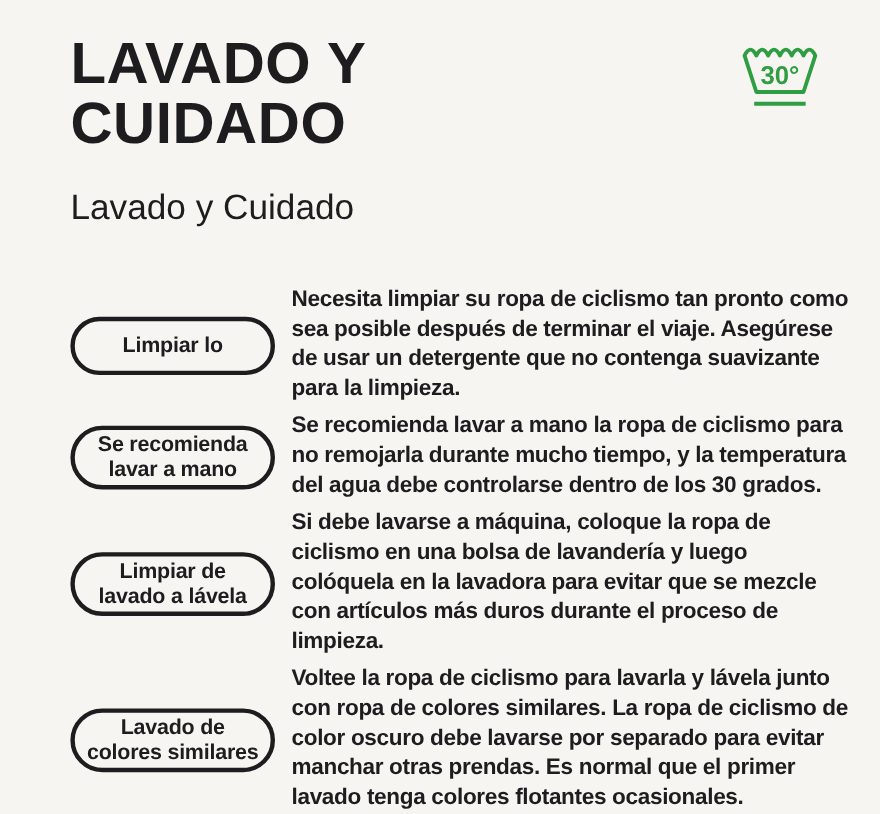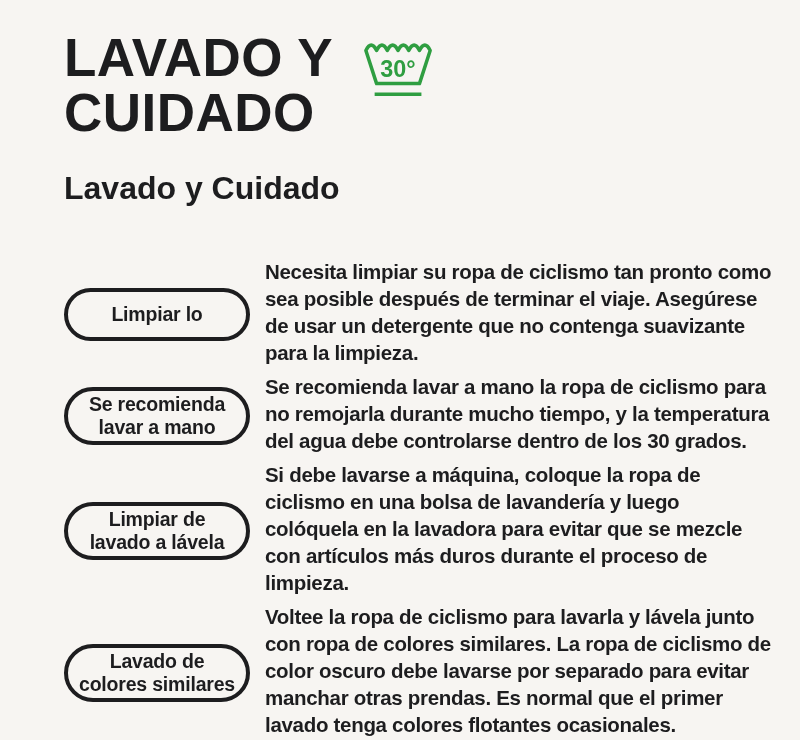--- a/index.html
+++ b/index.html
@@ -16,40 +16,41 @@
     overflow: hidden;
   }
   .page {
     box-sizing: border-box;
     width: 800px;
     height: 740px;
     padding: 30px 28px 0 64px;
   }
   .header {
     display: flex;
+    justify-content: space-between;
     align-items: flex-start;
     gap: 28px;
   }
   h1.title {
     margin: 0;
     font-size: 53px;
     line-height: 55px;
     letter-spacing: 0.5px;
     font-weight: 700;
   }
   h1.title span { display: block; }
   .wash-icon {
     flex-shrink: 0;
     margin: 6px 24px 0 0;
   }
   h2.subtitle {
     margin: 30px 0 0 0;
     font-size: 32px;
     line-height: 36px;
-    font-weight: 700;
+    font-weight: 400;
   }
   .sections {
     margin-top: 52px;
   }
   .care-section {
     display: flex;
     align-items: center;
     margin-bottom: 7px;
   }
   .badge {

